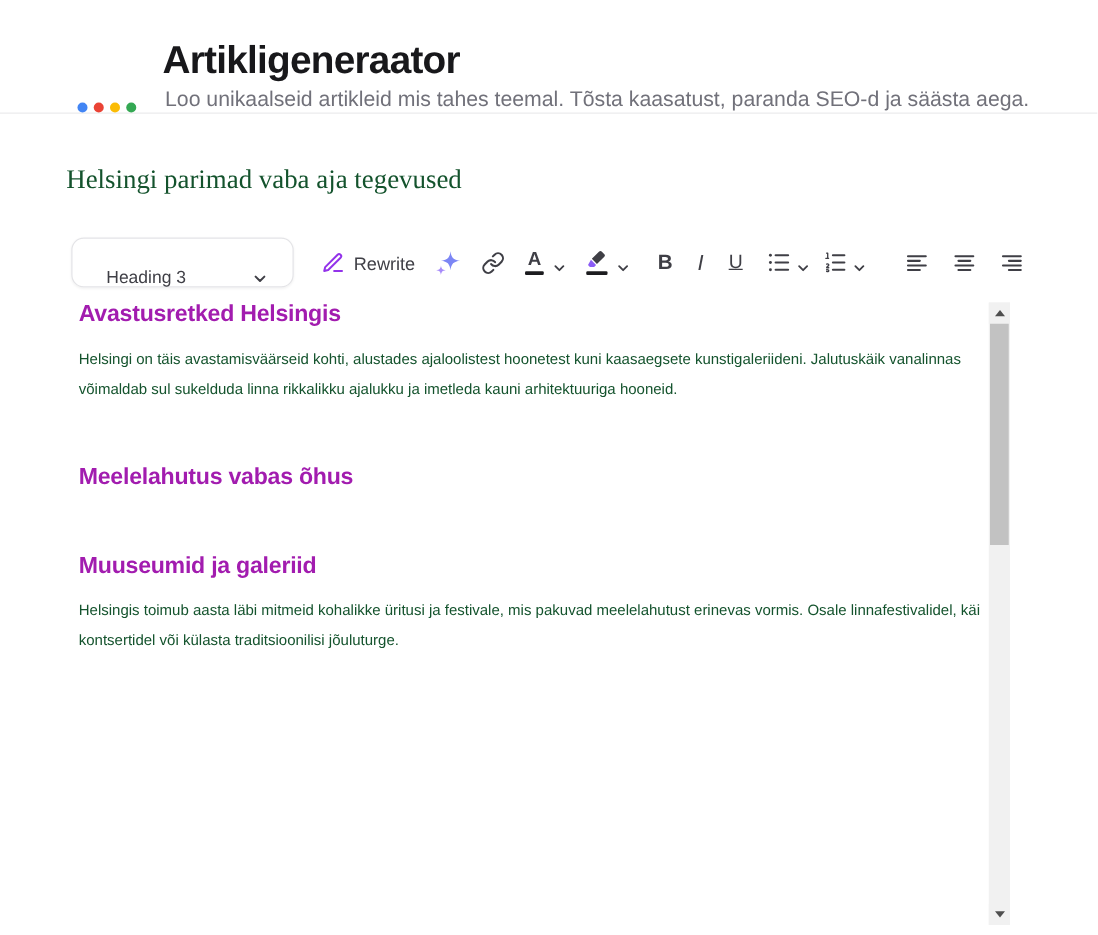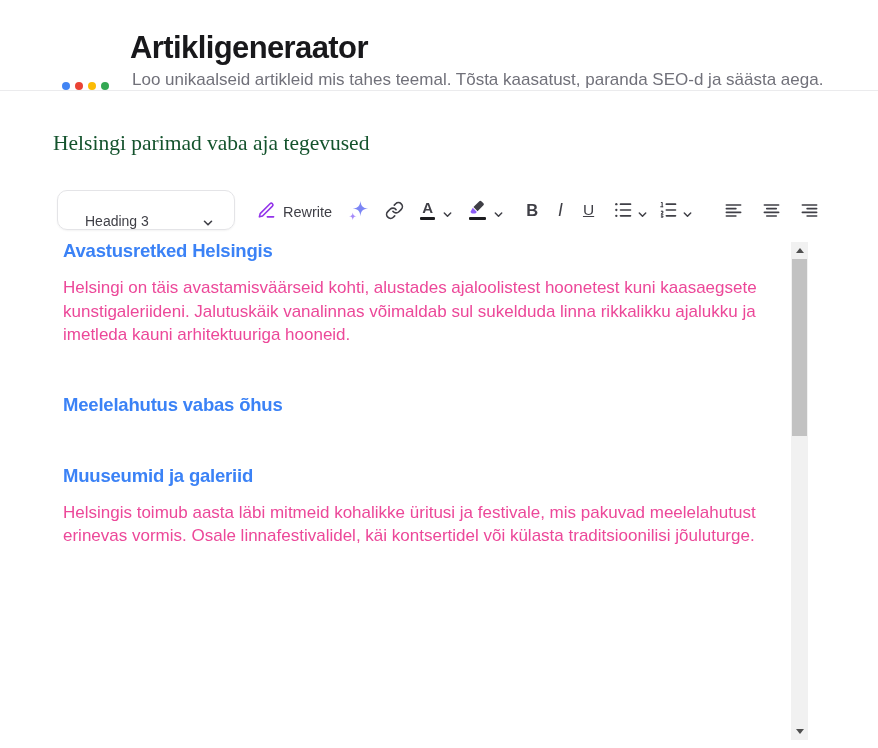--- a/index.html
+++ b/index.html
@@ -83,31 +83,31 @@
   .chev { flex: none; }
 
   
   .editor {
     margin: 7px 0 0 63px;
     width: 722px;
   }
   .editor section h3 {
     font-size: 18.5px;
     font-weight: bold;
-    color: #3b82f6;
+    color: #a21caf;
     line-height: 27px;
     margin-top: 44px;
     letter-spacing: -0.2px;
   }
   .editor section:first-child h3 { margin-top: 0; }
   .editor section p {
     margin-top: 12px;
-    font-size: 17px;
+    font-size: 12px;
     line-height: 23.5px;
-    color: #ec4899;
+    color: #14532d;
   }
 
   
   .scrollbar {
     position: absolute;
     left: 791px;
     top: 242px;
     width: 17px;
     height: 498px;
     background: #f1f1f1;

